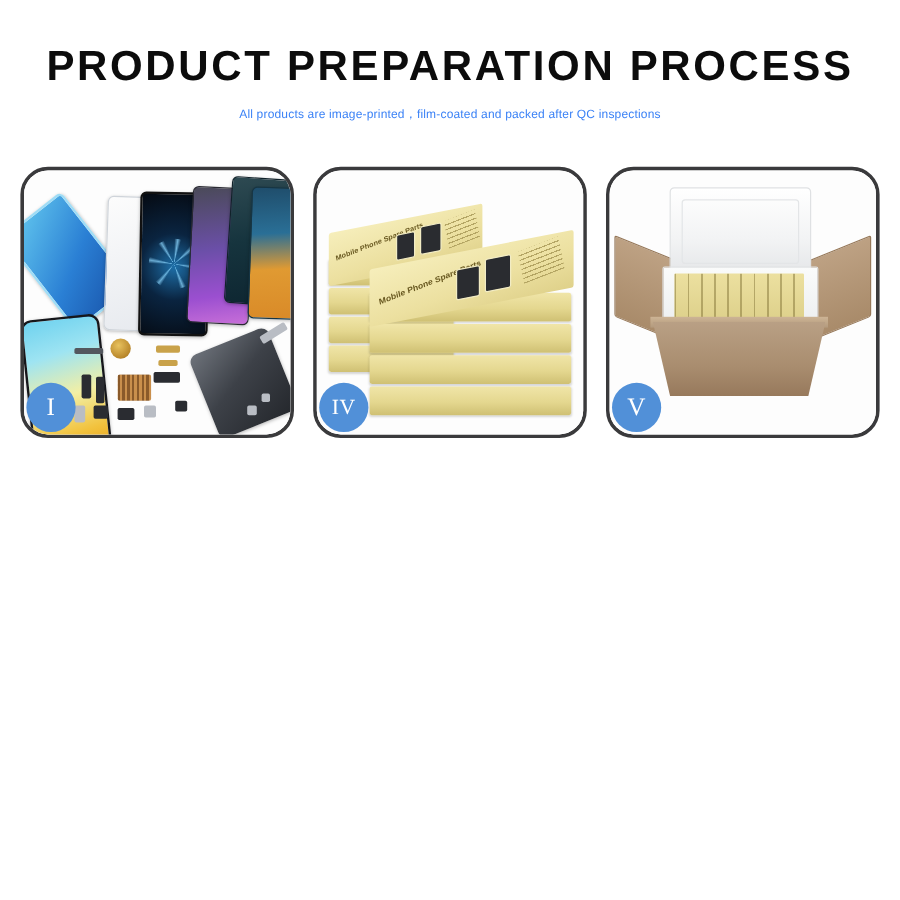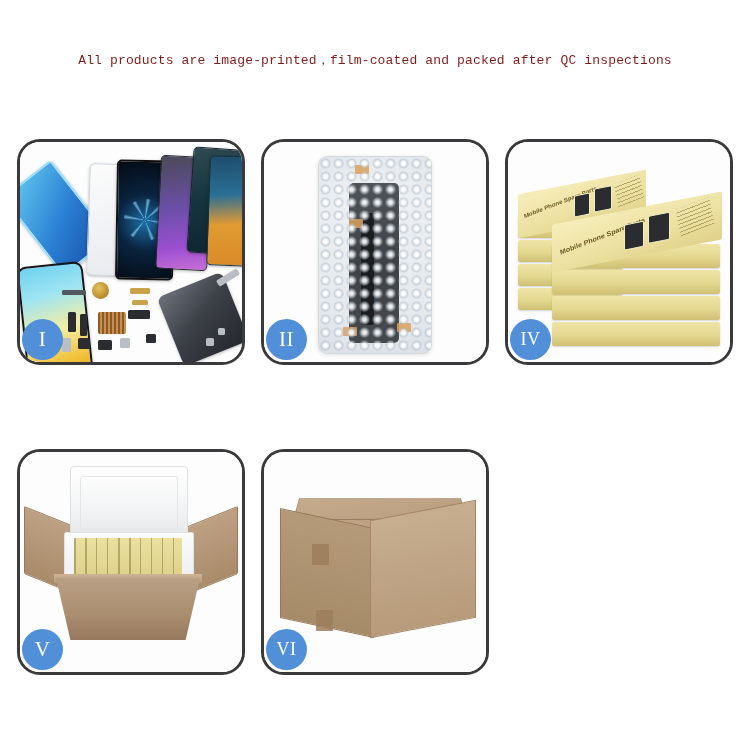--- a/index.html
+++ b/index.html
@@ -23,24 +23,24 @@
   .page-title {
     font-family: "Liberation Sans", sans-serif;
     font-size: 35px;
     font-weight: bold;
     color: #0c0c0c;
     letter-spacing: 2.2px;
     line-height: 1.05;
     white-space: nowrap;
   }
   .page-subtitle {
-    font-family: Liberation Mono, monospace;
-    font-size: 13px;
+    font-family: Liberation Sans, sans-serif;
+    font-size: 10px;
     font-weight: normal;
-    color: #7f1d1d;
+    color: #3b82f6;
     letter-spacing: 0.15px;
     margin-top: 13px;
     white-space: nowrap;
   }
 
   
   .grid {
     position: absolute;
     left: 17px;
     top: 139px;
@@ -416,20 +416,21 @@
     width: 17px; height: 21px;
     background: #9c7d5c;
     opacity: 0.85;
     border-radius: 1px;
   }
 </style>
 </head>
 <body>
 
 <div class="header">
+  <div class="page-title">PRODUCT PREPARATION PROCESS</div>
   <div class="page-subtitle">All products are image-printed，film-coated and packed after QC inspections</div>
 </div>
 
 <div class="grid">
 
   <div class="panel">
     <div class="panel-inner">
       <div class="stage">
         <div class="ph ph-a"></div>
         <div class="ph ph-b"></div>
@@ -454,36 +455,20 @@
         <div class="chip pale" style="left:100px; top:196px; width:10px; height:10px;"></div>
         <div class="chip dark" style="left:126px; top:192px; width:10px; height:9px;"></div>
         <div class="chip pale" style="left:186px; top:196px; width:8px; height:8px;"></div>
         <div class="chip pale" style="left:198px; top:186px; width:7px; height:7px;"></div>
         <div class="chip pale" style="left:196px; top:132px; width:24px; height:7px; transform:rotate(-32deg);"></div>
       </div>
     </div>
     <div class="badge">I</div>
   </div>
 
-  <div class="panel">
-    <div class="panel-inner">
-      <div class="stage">
-        <div class="bubble-bag">
-          <div class="bag-item"></div>
-          <div class="bag-flex"></div>
-          <div class="bag-tape" style="left:36px; top:8px;"></div>
-          <div class="bag-tape" style="left:30px; top:62px;"></div>
-          <div class="bag-tape" style="left:24px; top:170px;"></div>
-          <div class="bag-tape" style="left:78px; top:166px;"></div>
-          <div class="bubble-tex"></div>
-        </div>
-      </div>
-    </div>
-    <div class="badge">II</div>
-  </div>
 
 
   <div class="panel">
     <div class="panel-inner">
       <div class="stage">
         <div class="stack">
 
           <div class="sbox" style="left:0px;  top:52px;  width:104px; height:22px;"></div>
           <div class="sbox" style="left:0px;  top:76px;  width:104px; height:22px;"></div>
           <div class="sbox" style="left:0px;  top:100px; width:104px; height:22px;"></div>
@@ -522,26 +507,14 @@
         <div class="v-foam-lid"></div>
         <div class="v-foam-body"></div>
         <div class="v-inner"></div>
         <div class="v-rim"></div>
         <div class="v-front"></div>
       </div>
     </div>
     <div class="badge">V</div>
   </div>
 
-  <div class="panel">
-    <div class="panel-inner">
-      <div class="stage">
-        <div class="c-top"></div>
-        <div class="c-left"></div>
-        <div class="c-right"></div>
-        <div class="tape" style="left:48px; top:92px;"></div>
-        <div class="tape" style="left:52px; top:158px;"></div>
-      </div>
-    </div>
-    <div class="badge small-num">VI</div>
-  </div>
 
 </div>
 
 </body></html>

